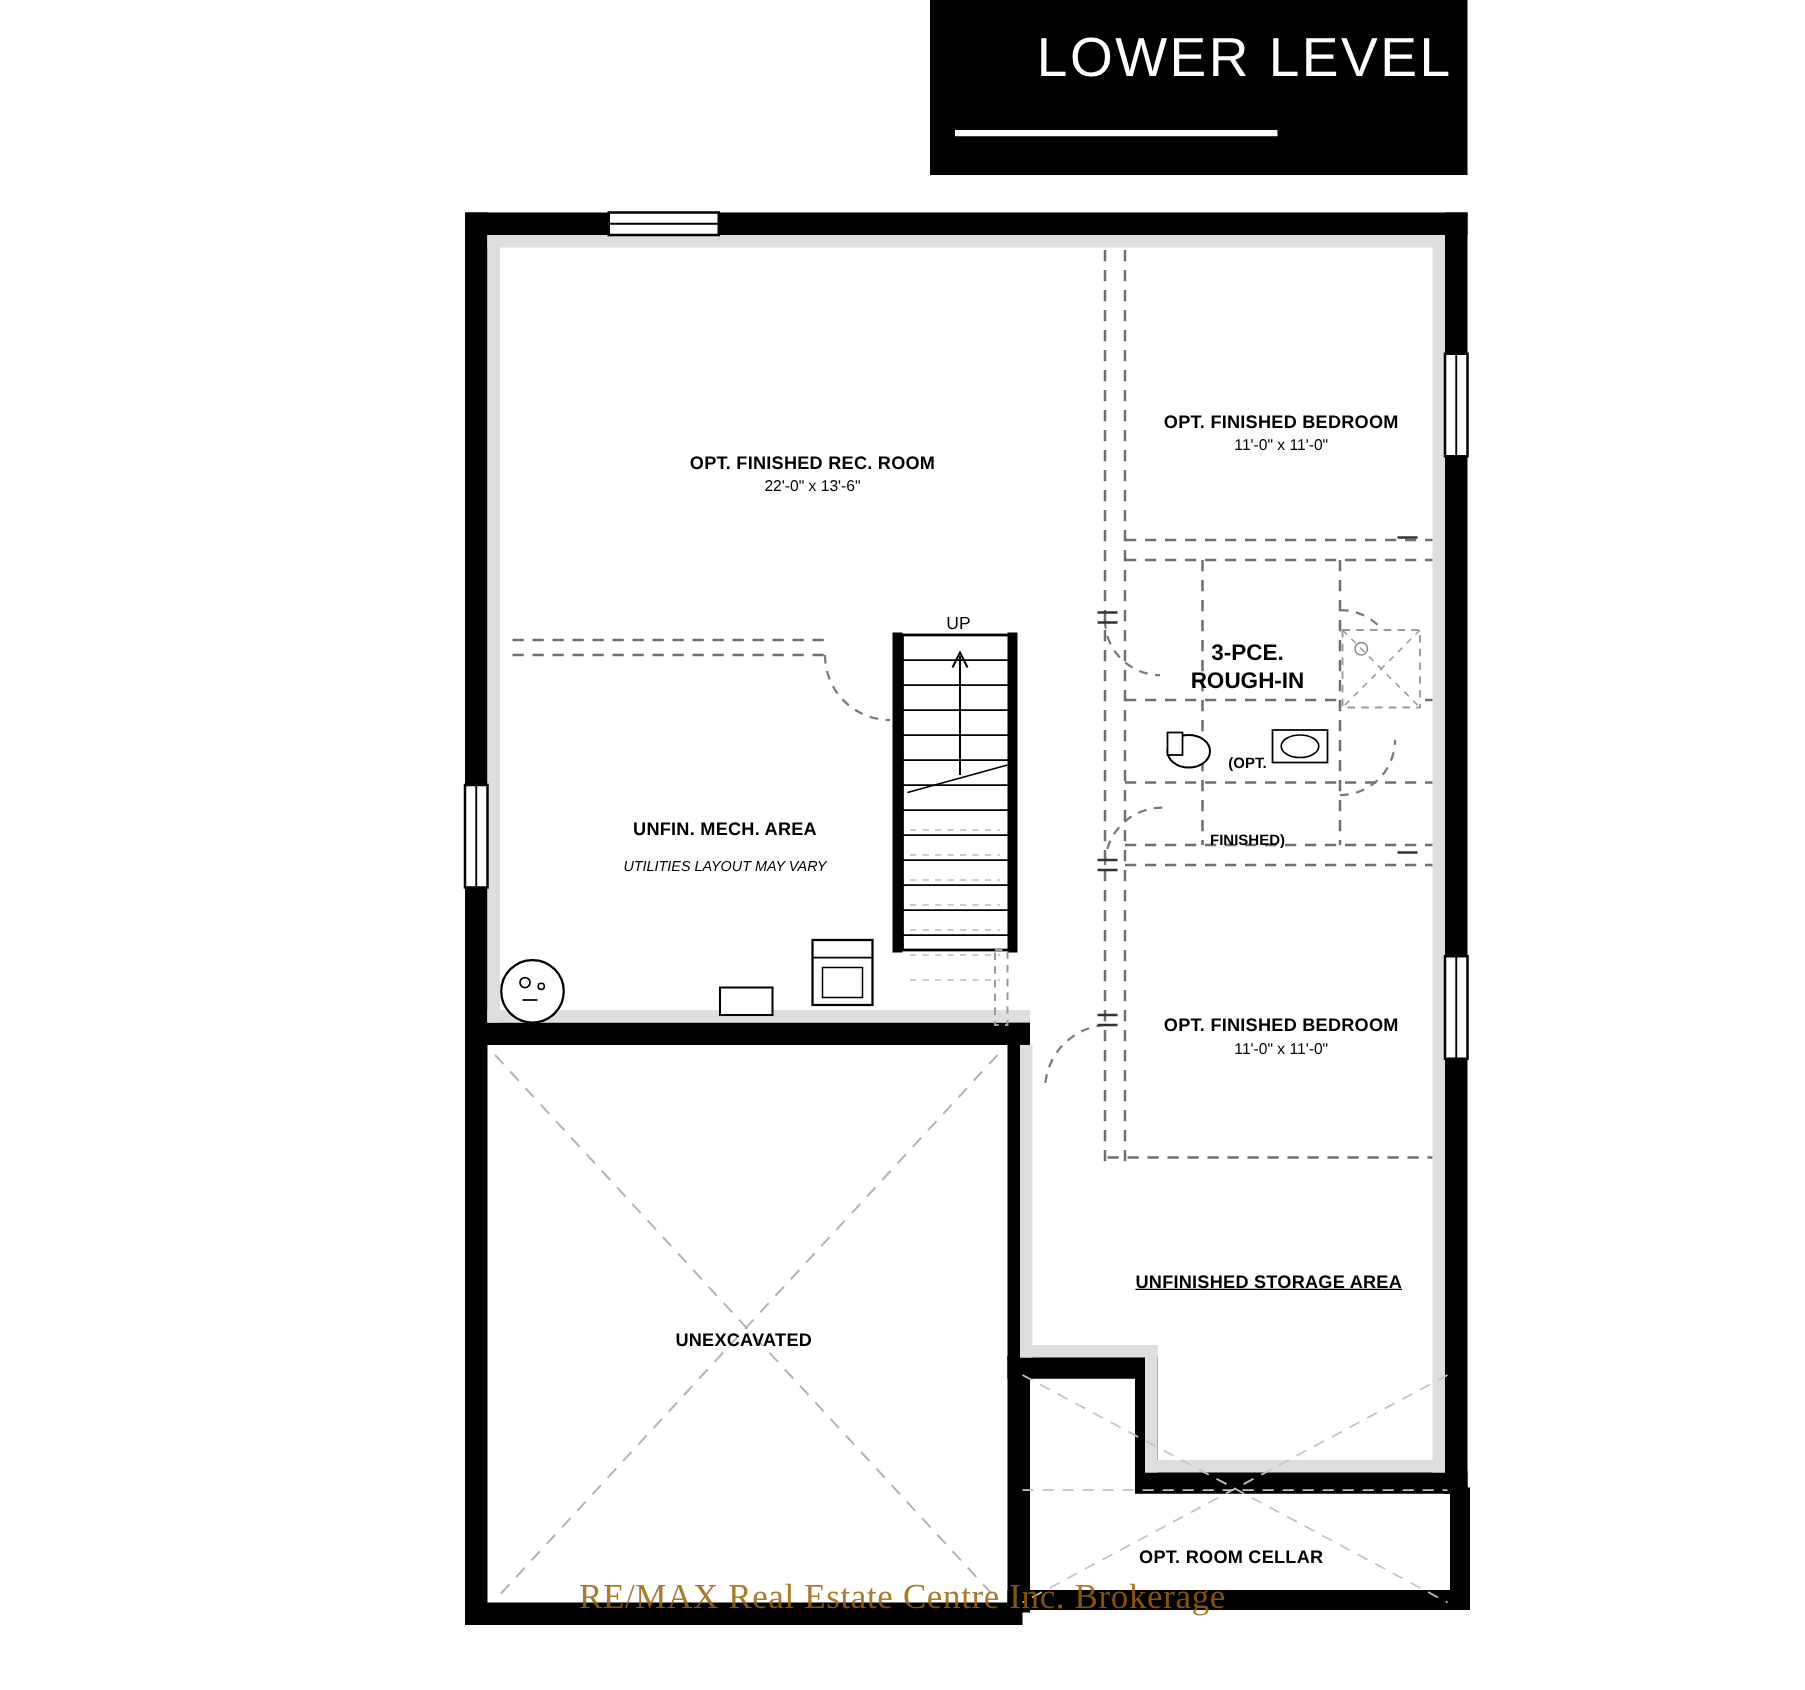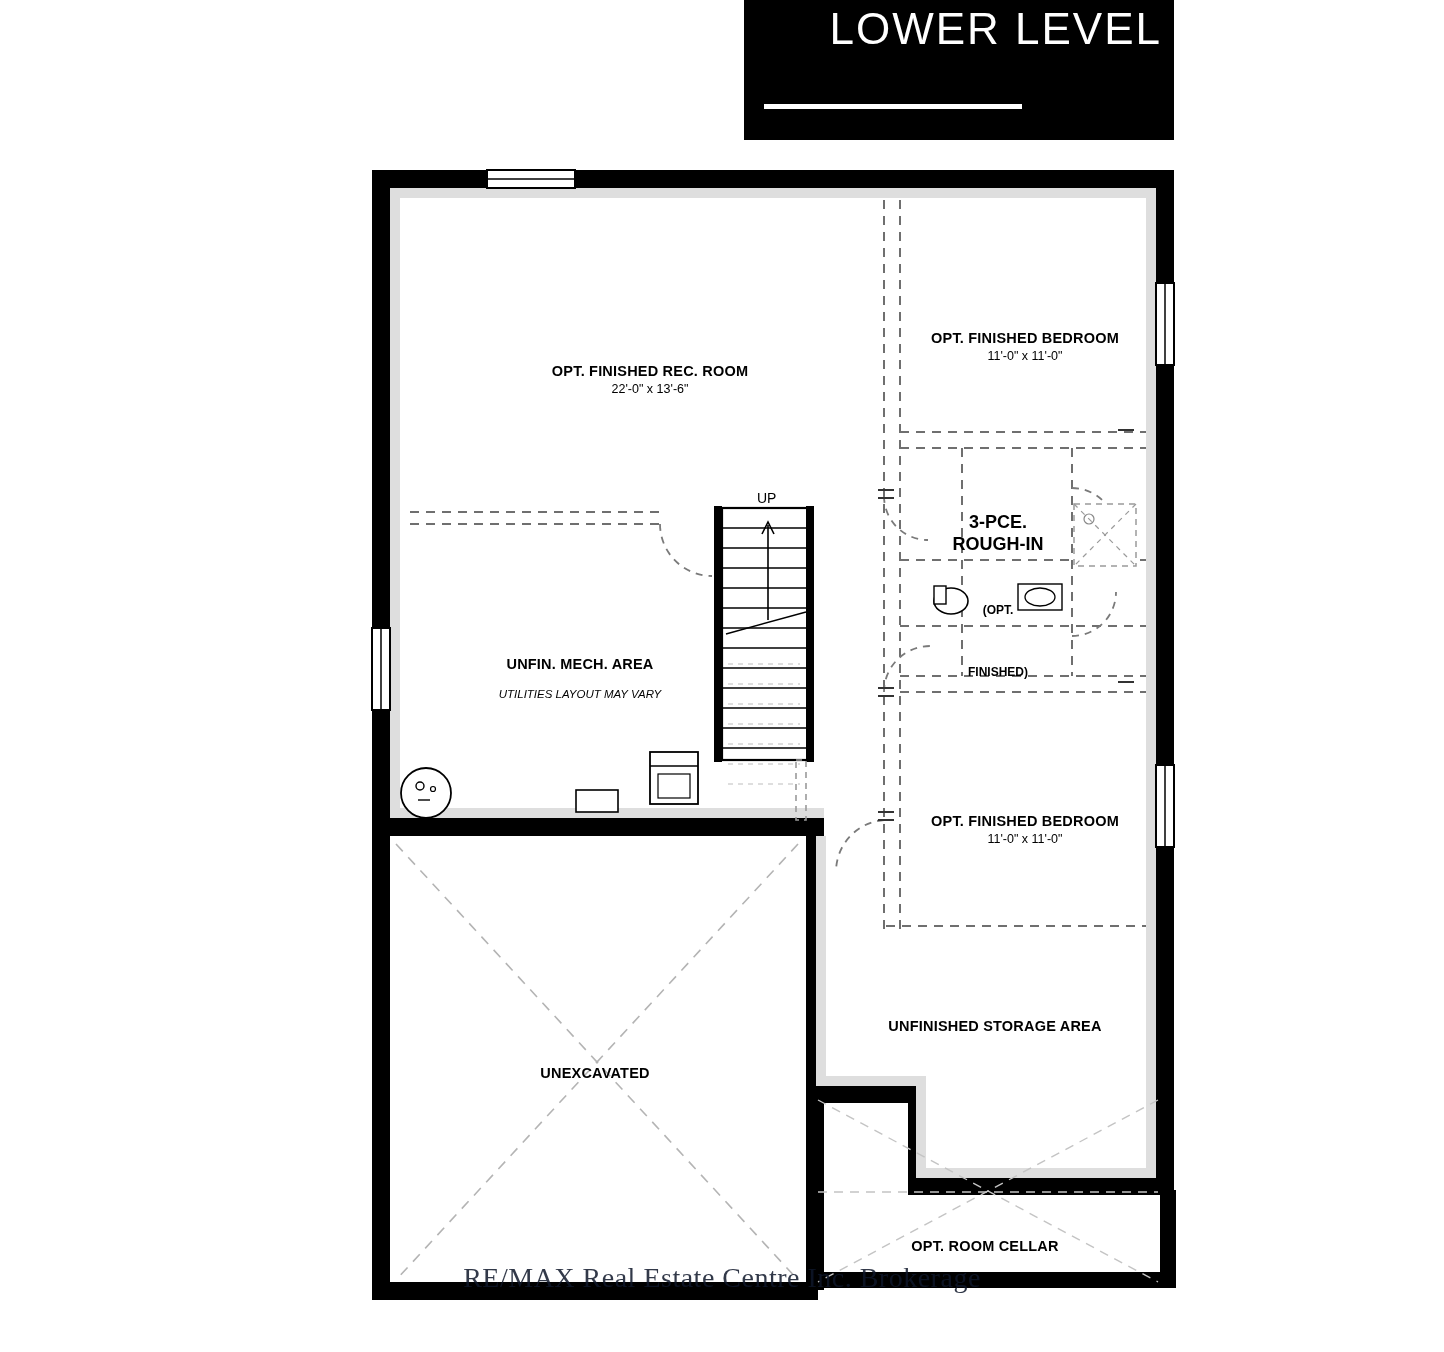--- a/index.html
+++ b/index.html
@@ -20,21 +20,21 @@
     position: absolute;
     left: 744px;
     top: 0;
     width: 430px;
     height: 140px;
     background: #000000;
   }
   #header-title {
     position: absolute;
     right: 12px;
-    top: 4px;
+    top: 22px;
     color: #ffffff;
     font-size: 44px;
     letter-spacing: 2px;
     font-weight: 400;
     font-family: "Liberation Sans", sans-serif;
     white-space: nowrap;
   }
   #header-rule {
     position: absolute;
     left: 20px;
@@ -109,21 +109,21 @@
   }
 
   
   #watermark {
     position: absolute;
     left: 0;
     top: 1262px;
     width: 1444px;
     text-align: center;
     font-size: 28px;
-    color: #0f172a;
+    color: #a16207;
     font-family: "Liberation Serif", serif;
     letter-spacing: 0.5px;
     opacity: 0.85;
   }
 </style>
 </head>
 <body>
 
 <div id="header-banner">
   <div id="header-title">LOWER LEVEL</div>
@@ -335,21 +335,21 @@
   <span class="sub">UTILITIES LAYOUT MAY VARY</span>
 </div>
 
 <div class="lbl multi" id="lbl-bath" style="left:918px; top:512px; width:160px;">
   <span class="l1">3-PCE.</span>
   <span class="l2">ROUGH-IN</span>
   <span class="l3">(OPT.</span>
   <span class="l4">FINISHED)</span>
 </div>
 
-<div class="lbl" id="lbl-storage" style="left:840px; top:1005px; width:310px;">
+<div class="lbl" id="lbl-storage" style="left:860px; top:1005px; width:310px;text-decoration:underline;">
   <span class="name">UNFINISHED STORAGE AREA</span>
 </div>
 
 <div class="lbl" id="lbl-unexc" style="left:440px; top:1052px; width:310px;">
   <span class="name">UNEXCAVATED</span>
 </div>
 
 <div class="lbl" id="lbl-cellar" style="left:830px; top:1225px; width:310px;">
   <span class="name">OPT. ROOM CELLAR</span>
 </div>

